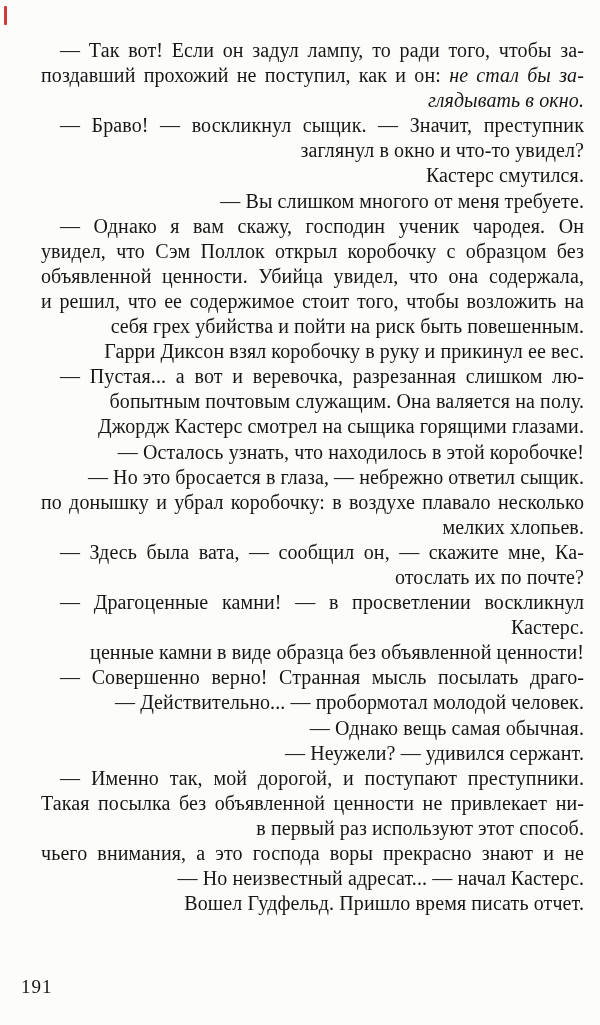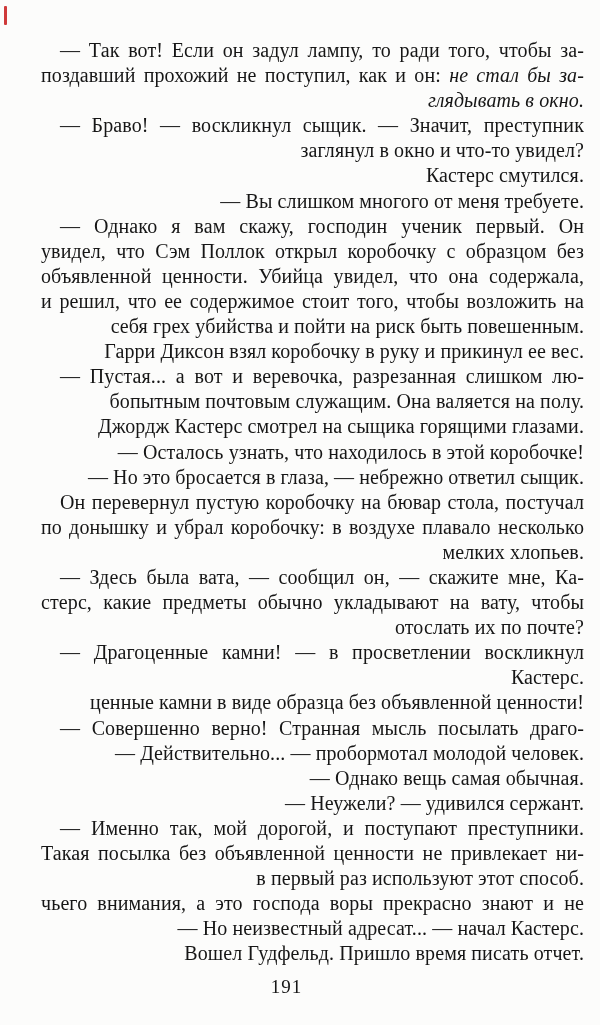--- a/index.html
+++ b/index.html
@@ -44,57 +44,54 @@
     text-align-last: justify;
   }
   .line.indent {
     padding-left: 19px;
   }
   .line .it {
     font-style: italic;
   }
   .page-number {
     position: absolute;
-    left: 15px;
+    left: 21px;
     top: 976px;
     width: 543px;
-    text-align: center;
     font-size: 19px;
     letter-spacing: 1px;
   }
 </style>
 </head>
 <body>
 
 <div class="page">
   <div class="edge-mark"></div>
   <div class="text-block">
       <div class="line indent just"><span>— Так вот! Если он задул лампу, то ради того, чтобы за-</span></div>
       <div class="line just"><span>поздавший прохожий не поступил, как и он: </span><span class="it">не стал бы за-</span></div>
       <div class="line"><span class="it">глядывать в окно.</span></div>
       <div class="line indent just"><span>— Браво! — воскликнул сыщик. — Значит, преступник</span></div>
       <div class="line"><span>заглянул в окно и что-то увидел?</span></div>
       <div class="line indent"><span>Кастерс смутился.</span></div>
       <div class="line indent"><span>— Вы слишком многого от меня требуете.</span></div>
-      <div class="line indent just"><span>— Однако я вам скажу, господин ученик первый. Он</span></div>
+      <div class="line indent just"><span>— Однако я вам скажу, господин ученик чародея. Он</span></div>
       <div class="line just"><span>увидел, что Сэм Поллок открыл коробочку с образцом без</span></div>
       <div class="line just"><span>объявленной ценности. Убийца увидел, что она содержала,</span></div>
       <div class="line just"><span>и решил, что ее содержимое стоит того, чтобы возложить на</span></div>
       <div class="line"><span>себя грех убийства и пойти на риск быть повешенным.</span></div>
       <div class="line indent"><span>Гарри Диксон взял коробочку в руку и прикинул ее вес.</span></div>
       <div class="line indent just"><span>— Пустая... а вот и веревочка, разрезанная слишком лю-</span></div>
       <div class="line"><span>бопытным почтовым служащим. Она валяется на полу.</span></div>
       <div class="line indent"><span>Джордж Кастерс смотрел на сыщика горящими глазами.</span></div>
       <div class="line indent"><span>— Осталось узнать, что находилось в этой коробочке!</span></div>
       <div class="line indent"><span>— Но это бросается в глаза, — небрежно ответил сыщик.</span></div>
-      <div class="line indent just"><span>Он перевернул пустую коробочку на бювар стола, постучал</span></div>
       <div class="line just"><span>по донышку и убрал коробочку: в воздухе плавало несколько</span></div>
       <div class="line"><span>мелких хлопьев.</span></div>
       <div class="line indent just"><span>— Здесь была вата, — сообщил он, — скажите мне, Ка-</span></div>
-      <div class="line just"><span>стерс, какие предметы обычно укладывают на вату, чтобы</span></div>
       <div class="line"><span>отослать их по почте?</span></div>
       <div class="line indent just"><span>— Драгоценные камни! — в просветлении воскликнул</span></div>
       <div class="line"><span>Кастерс.</span></div>
       <div class="line"><span>ценные камни в виде образца без объявленной ценности!</span></div>
       <div class="line indent just"><span>— Совершенно верно! Странная мысль посылать драго-</span></div>
       <div class="line indent"><span>— Действительно... — пробормотал молодой человек.</span></div>
       <div class="line indent"><span>— Однако вещь самая обычная.</span></div>
       <div class="line indent"><span>— Неужели? — удивился сержант.</span></div>
       <div class="line indent just"><span>— Именно так, мой дорогой, и поступают преступники.</span></div>
       <div class="line just"><span>Такая посылка без объявленной ценности не привлекает ни-</span></div>

